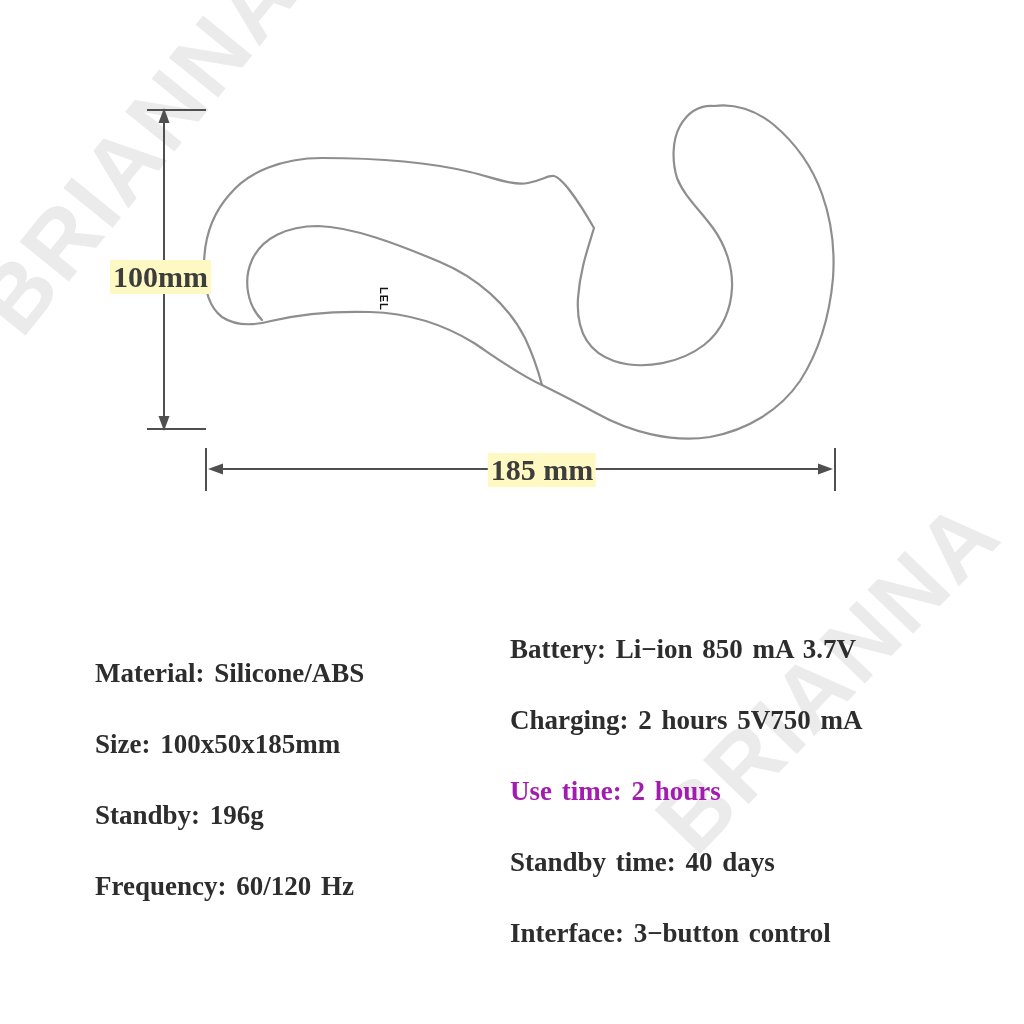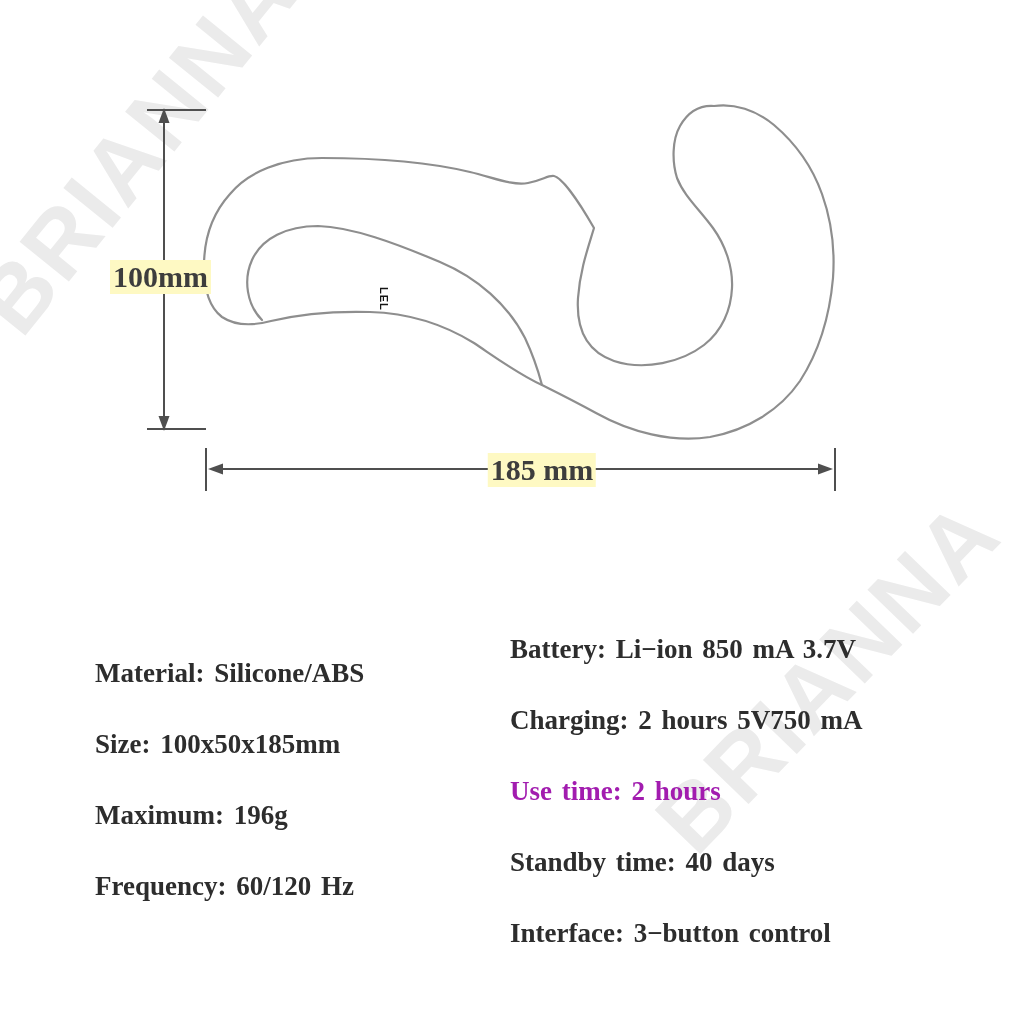--- a/index.html
+++ b/index.html
@@ -106,21 +106,21 @@
 
   <div class="dim-label dim-v">100mm</div>
   <div class="dim-label dim-h">185 mm</div>
 
   <div class="marking">LEL</div>
 
   <div class="specs">
     <div class="spec-col left">
       <p class="spec" style="color: rgb(45, 45, 45);">Material: Silicone/ABS</p>
       <p class="spec" style="color: rgb(45, 45, 45);">Size: 100x50x185mm</p>
-      <p class="spec" style="color: rgb(45, 45, 45);">Maximum: 196g</p>
+      <p class="spec" style="color: rgb(45, 45, 45);">Standby: 196g</p>
       <p class="spec" style="color: rgb(45, 45, 45);">Frequency: 60/120 Hz</p>
     </div>
     <div class="spec-col right">
       <p class="spec" style="color: rgb(45, 45, 45);">Battery: Li−ion 850 mA 3.7V</p>
       <p class="spec" style="color: rgb(45, 45, 45); font-family: Liberation Serif, serif;">Charging: 2 hours 5V750 mA</p>
       <p class="spec" style="color: #a21caf;">Use time: 2 hours</p>
       <p class="spec" style="color: rgb(45, 45, 45);">Standby time: 40 days</p>
       <p class="spec" style="color: rgb(45, 45, 45);">Interface: 3−button control</p>
     </div>
   </div>

